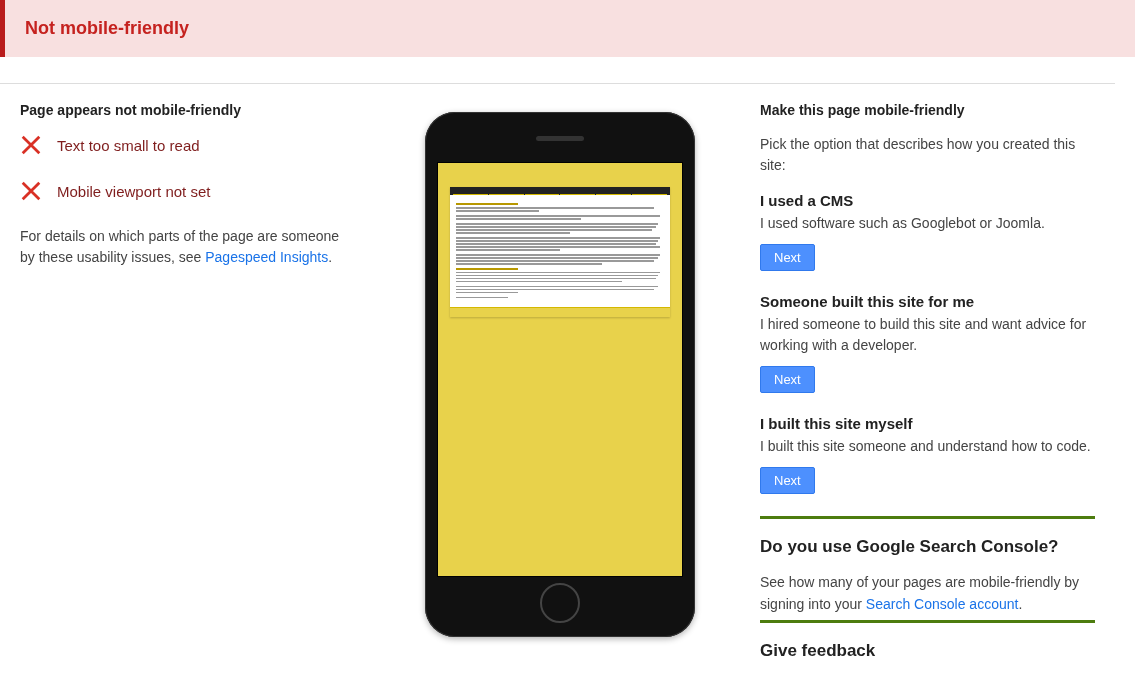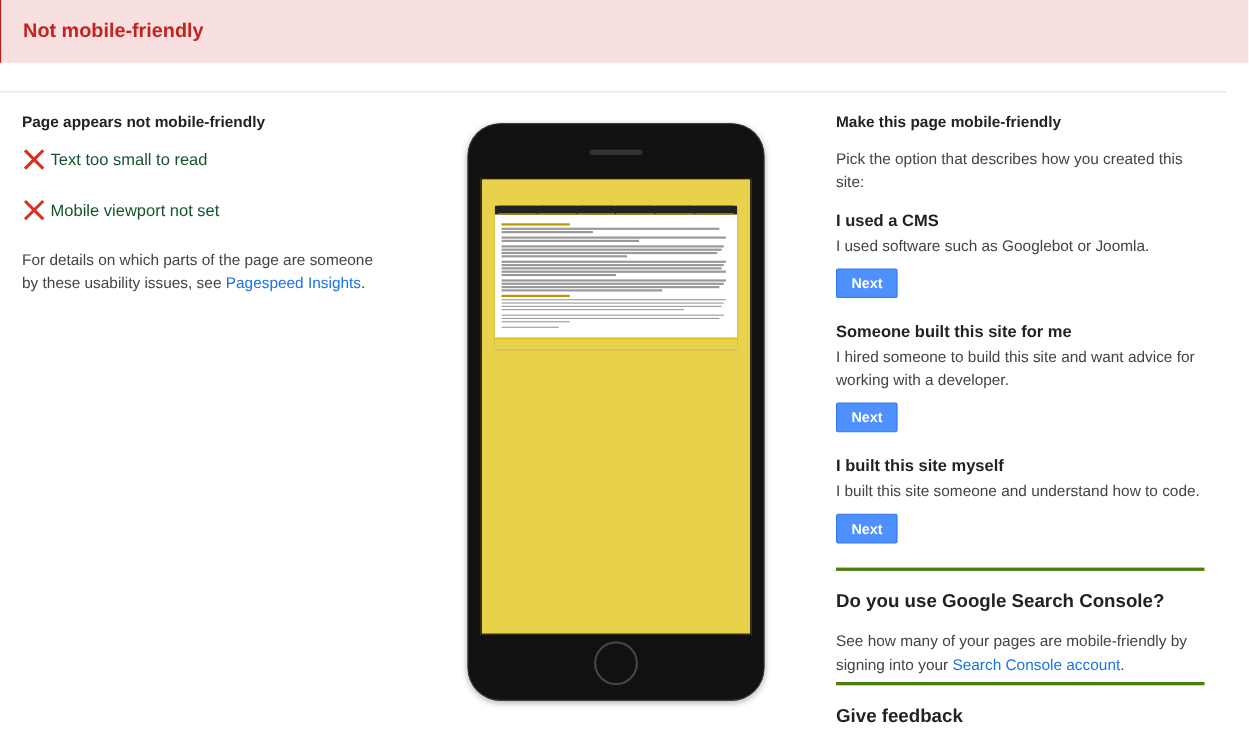--- a/index.html
+++ b/index.html
@@ -9,21 +9,21 @@
     }
     body {
       font-family: Arial, Helvetica, sans-serif;
       background: #fff;
       color: #222;
       font-size: 14px;
       width: 1135px;
     }
     .banner {
       background: #f8e0e0;
-      border-left: 1px solid #b91c1c;
+      border-left: 5px solid #b91c1c;
       padding: 18px 20px;
       margin-bottom: 26px;
     }
     .banner-text {
       color: #c5221f;
       font-size: 18px;
       font-weight: bold;
     }
     .columns {
       display: flex;
@@ -46,24 +46,24 @@
     }
     h2 {
       font-size: 14px;
       font-weight: bold;
       color: #222;
       margin-bottom: 16px;
     }
     .issue {
       display: flex;
       align-items: center;
-      gap: 4px;
+      gap: 15px;
       margin-bottom: 24px;
       font-size: 15px;
-      color: #14532d;
+      color: #7f1d1d;
     }
     .x-icon {
       width: 22px;
       height: 22px;
       flex-shrink: 0;
     }
     .x-icon svg {
       width: 100%;
       height: 100%;
     }
@@ -182,21 +182,21 @@
       line-height: 1.5;
       margin-bottom: 10px;
     }
     .next-btn {
       display: inline-block;
       background: #4d90fe;
       color: #fff;
       border: 1px solid #3079ed;
       padding: 5px 13px;
       font-size: 13px;
-      font-weight: bold;
+      font-weight: normal;
       cursor: pointer;
       border-radius: 2px;
     }
     .section-block {
       border-top: 3px solid #4d7c0f;
       padding-top: 18px;
       margin-top: 4px;
     }
     .section-block h3 {
       font-size: 17px;

